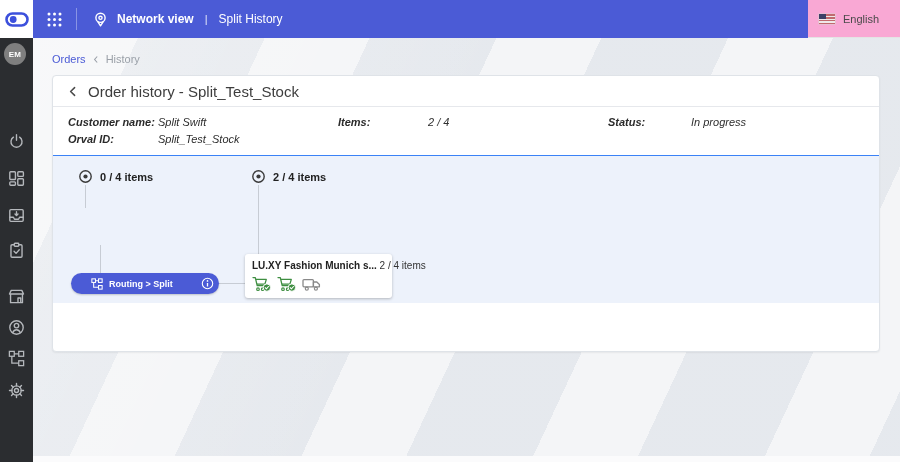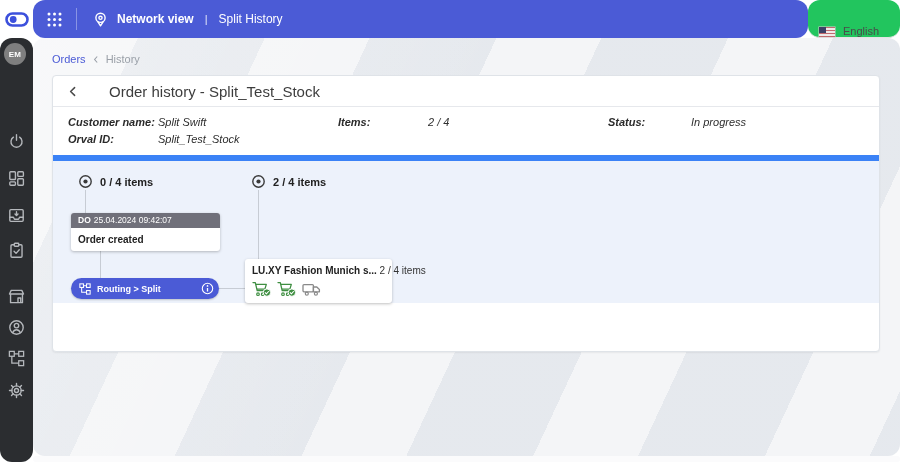--- a/index.html
+++ b/index.html
@@ -1,18 +1,18 @@
 <!DOCTYPE html>
 <html><head>
 <meta charset="utf-8">
 <style>
   * { margin:0; padding:0; box-sizing:border-box; }
   html,body { width:900px; height:462px; overflow:hidden;
     font-family:"Liberation Sans", sans-serif; background:#fff; }
-  .abs { position:absolute;border-radius:12px; }
+  .abs { position:absolute; }
 
   
   .logo-box { left:0; top:0; width:33px; height:38px; background:#ffffff;
     display:flex; align-items:center; justify-content:center; }
 
   
   .sidebar { left:0; top:38px; width:33px; height:424px; background:#2b2d30; }
   .avatar { position:absolute; left:4px; top:5px; width:22px; height:22px;
     border-radius:50%; background:#7f7f7f; color:#fff; font-size:8px; font-weight:bold;
     display:flex; align-items:center; justify-content:center; letter-spacing:.2px; cursor:pointer; }
@@ -21,22 +21,22 @@
 
   
   .topbar { left:33px; top:0; width:775px; height:38px; background:#4b5bd6;
     display:flex; align-items:center; color:#fff; }
   .grid-btn { width:17px; height:17px; margin-left:13px; cursor:pointer; }
   .tb-divider { width:1px; height:22px; background:rgba(255,255,255,0.35); margin-left:13px; }
   .pin-ic { width:17px; height:17px; margin-left:15px; }
   .tb-title { font-size:12px; font-weight:bold; margin-left:8px; }
   .tb-sep { font-size:11px; margin:0 11px; color:rgba(255,255,255,0.85); }
   .tb-page { font-size:12px; }
-  .topbar-right { left:808px; top:0; width:92px; height:38px; background:#22c55e;
-    border-bottom:1px solid #e4e4e4; display:flex; align-items:flex-end; cursor:pointer; }
+  .topbar-right { left:808px; top:0; width:92px; height:38px; background:#f9a8d4;
+    border-bottom:1px solid #e4e4e4; display:flex; align-items:center; cursor:pointer; }
   .flag { width:16px; height:10px; margin-left:11px; position:relative;
     background:repeating-linear-gradient(180deg,#c16a6e 0 1.5px,#efe9e9 1.5px 3px);
     box-shadow:0 0 0 0.5px #d8d0d0; }
   .flag .canton { position:absolute; left:0; top:0; width:7px; height:5.5px; background:#3d4066; }
   .lang-label { font-size:11px; color:#4a4a4a; margin-left:8px; }
 
   
   .main { left:33px; top:38px; width:867px; height:418px;
     background-color:#ebedf1;
     background-image:
@@ -48,50 +48,50 @@
   .breadcrumb { position:absolute; left:19px; top:15px; display:flex; align-items:center;
     font-size:11px; }
   .bc-link { color:#4b5bd6; cursor:pointer; }
   .bc-chev { margin:0 6px; display:flex; }
   .bc-current { color:#9aa0a8; }
 
   
   .card { position:absolute; left:19px; top:37px; width:828px; height:277px;
     background:#fff; border:1px solid #dfe3e8; border-radius:4px;
     box-shadow:0 1px 2px rgba(0,0,0,0.06); overflow:hidden; }
-  .card-head { height:31px; display:flex; align-items:center; border-bottom:1px solid #e6e8ec;gap:21px; }
+  .card-head { height:31px; display:flex; align-items:center; border-bottom:1px solid #e6e8ec; }
   .back-btn { margin-left:14px; width:12px; height:12px; cursor:pointer; display:flex; }
   .card-title { font-size:15px; color:#3d3d3d; margin-left:9px; }
 
   .info { position:relative; height:48px; font-size:11px; color:#2e2e2e; }
   .info b { font-weight:bold; color:#2b2b2b; }
   .inf { position:absolute; white-space:nowrap;font-style:italic; }
 
   
-  .timeline { position:relative; height:148px; background:#edf2fb; border-top:6px solid #3b82f6; }
+  .timeline { position:relative; height:148px; background:#edf2fb; border-top:1px solid #3b82f6; }
   .lane-badge { position:absolute; display:flex; align-items:center; gap:7px; }
   .lane-badge svg { display:block; }
   .lane-label { font-size:11px; font-weight:bold; color:#222; }
   .tl-vline { position:absolute; width:1px; background:#c7ccd4; }
   .tl-hline { position:absolute; height:1px; background:#c7ccd4; }
 
   .node { position:absolute; border-radius:3px; box-shadow:0 1px 3px rgba(0,0,0,0.25);
     background:#fff; cursor:pointer; }
   .node-head { background:#70707a; color:#fff; font-size:8.5px; line-height:15px;
     height:15px; padding:0 7px; border-radius:3px 3px 0 0; white-space:nowrap; overflow:hidden; }
   .node-head b { font-weight:bold; margin-right:3px; }
   .node-body { padding:6px 7px; border-radius:0 0 3px 3px; }
   .node-title { font-size:10px; font-weight:bold; color:#222; white-space:nowrap; }
   .node-count { font-weight:normal; color:#333; }
   .node-icons { display:flex; gap:6px; margin-top:5px; align-items:center; }
   .node-icons svg { display:block; }
 
   .chip { position:absolute; left:18px; top:117px; width:148px; height:21px;
     background:#4b5bd6; border-radius:11px; display:flex; align-items:center;
-    padding:0 5px 0 8px; cursor:pointer; box-shadow:0 1px 2px rgba(0,0,0,0.2); }
+    padding:0 5px 0 20px; cursor:pointer; box-shadow:0 1px 2px rgba(0,0,0,0.2); }
   .chip-label { flex:1; color:#fff; font-size:9px; font-weight:bold; margin-left:6px; white-space:nowrap; }
 </style>
 </head>
 <body>
 
 <div class="abs logo-box">
   <svg width="24" height="15" viewBox="0 0 24 15">
     <rect x="1.5" y="1.5" width="21" height="12" rx="6" fill="none" stroke="#3c50dc" stroke-width="2.6"></rect>
     <circle cx="8.2" cy="7.5" r="3.4" fill="#3c50dc"></circle>
   </svg>
@@ -243,28 +243,20 @@
           <circle cx="7.5" cy="7.5" r="2.1" fill="#3a3a3a"></circle>
         </svg>
         <span class="lane-label">2 / 4 items</span>
       </div>
 
       <div class="tl-vline" style="left:32px; top:29px; height:23px"></div>
       <div class="tl-vline" style="left:47px; top:89px; height:28px"></div>
       <div class="tl-vline" style="left:205px; top:29px; height:69px"></div>
       <div class="tl-hline" style="left:166px; top:127px; width:26px"></div>
 
-      <div class="node" style="left:18px; top:52px; width:149px">
-        <div class="node-head">
-          <b>DO</b><span>25.04.2024 09:42:07</span>
-        </div>
-        <div class="node-body">
-          <div class="node-title">Order created</div>
-        </div>
-      </div>
 
       <div class="chip">
         <svg width="12" height="12" viewBox="0 0 14 14" fill="none" stroke="#fff" stroke-width="1.2">
           <rect x="1" y="1" width="4.2" height="4.2"></rect>
           <rect x="8.8" y="1" width="4.2" height="4.2"></rect>
           <rect x="8.8" y="8.8" width="4.2" height="4.2"></rect>
           <path d="M5.2 3.1h3.6M3.1 5.2v5.7h5.7"></path>
         </svg>
         <span class="chip-label">Routing &gt; Split</span>
         <svg width="13" height="13" viewBox="0 0 13 13">

